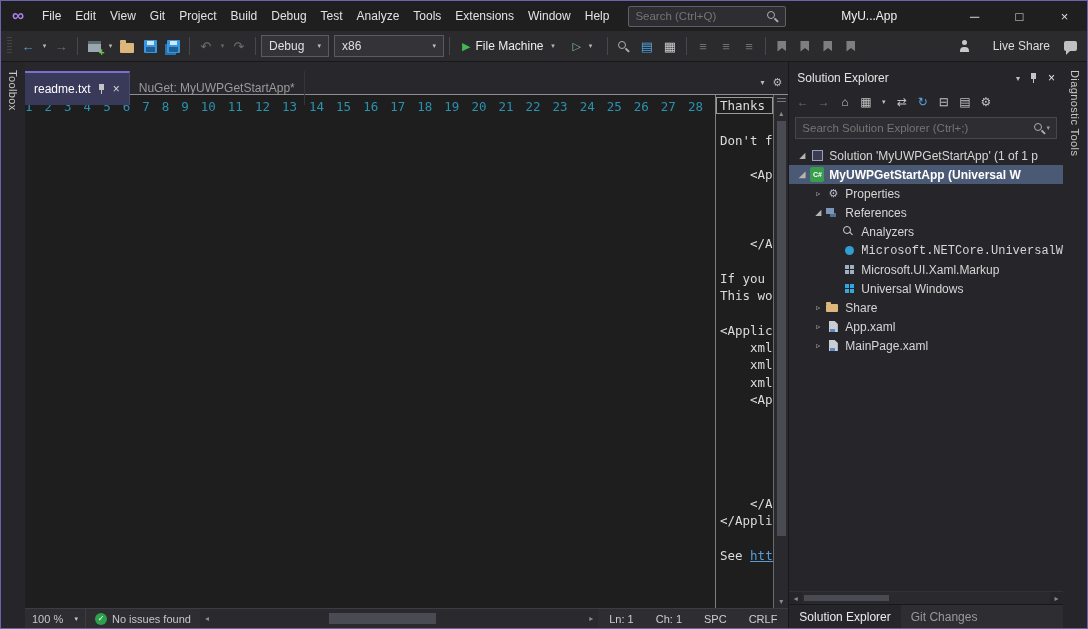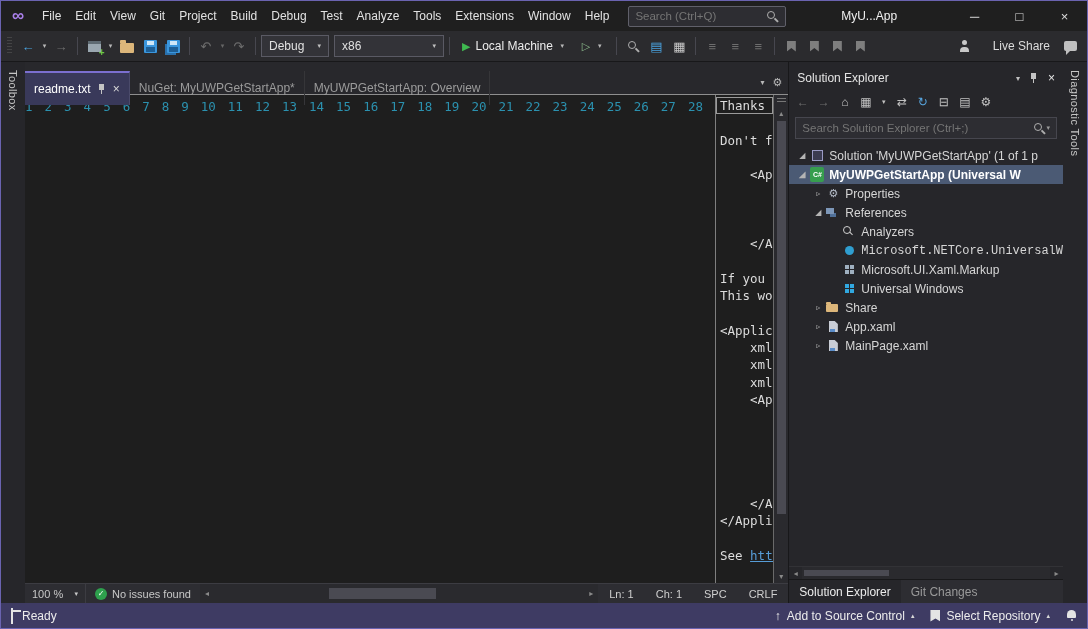--- a/index.html
+++ b/index.html
@@ -232,21 +232,21 @@
       <span>Debug</span>
       <span class="dd">▾</span>
     </div>
     <div class="tb-select platform">
       <span>x86</span>
       <span class="dd">▾</span>
     </div>
     <span class="tb-sep"></span>
     <div class="run-btn">
       <span class="run-play">▶</span>
-      <span>Local Machine</span>
+      <span>File Machine</span>
       <span class="tb-dd">▾</span>
     </div>
     <div class="run-btn">
       <span class="run-play outline">▷</span>
       <span class="tb-dd">▾</span>
     </div>
     <span class="tb-sep"></span>
     <span class="tb-icon">
         <span class="mag"></span>
       </span>
@@ -287,23 +287,20 @@
     <div class="editor-group">
       <div class="tabstrip">
         <div class="tabs">
             <span class="tab active">
               <span>readme.txt</span>
               <span class="pin"></span>
               <span class="tab-close">×</span>
             </span>
             <span class="tab">
               <span>NuGet: MyUWPGetStartApp*</span>
-            </span>
-            <span class="tab">
-              <span>MyUWPGetStartApp: Overview</span>
             </span>
           </div>
         <div class="tabstrip-right">
           <span class="dd">▾</span>
           <span>⚙</span>
         </div>
       </div>
 
       <div class="editor-body">
         <div class="gutter"><span class="ln">1</span><span class="ln">2</span><span class="ln">3</span><span class="ln">4</span><span class="ln">5</span><span class="ln">6</span><span class="ln">7</span><span class="ln">8</span><span class="ln">9</span><span class="ln">10</span><span class="ln">11</span><span class="ln">12</span><span class="ln">13</span><span class="ln">14</span><span class="ln">15</span><span class="ln">16</span><span class="ln">17</span><span class="ln">18</span><span class="ln">19</span><span class="ln">20</span><span class="ln">21</span><span class="ln">22</span><span class="ln">23</span><span class="ln">24</span><span class="ln">25</span><span class="ln">26</span><span class="ln">27</span><span class="ln">28</span></div>
@@ -460,30 +457,13 @@
           <span class="se-tab active">Solution Explorer</span>
           <span class="se-tab">Git Changes</span>
         </div>
     </div>
 
     <div class="side-strip">
       <span class="vtext">Diagnostic Tools</span>
     </div>
   </div>
 
-  <div class="statusbar">
-    <span><span class="winrect"></span></span>
-    <span>Ready</span>
-    <div class="sb-right">
-      <div class="sb-item">
-        <span class="sbi">↑</span>
-        <span>Add to Source Control</span>
-        <span class="caret">▴</span>
-      </div>
-      <div class="sb-item">
-        <span class="repo-icon"></span>
-        <span>Select Repository</span>
-        <span class="caret">▴</span>
-      </div>
-      <span class="bell"></span>
-    </div>
-  </div>
 </div>
 
 </body></html>

